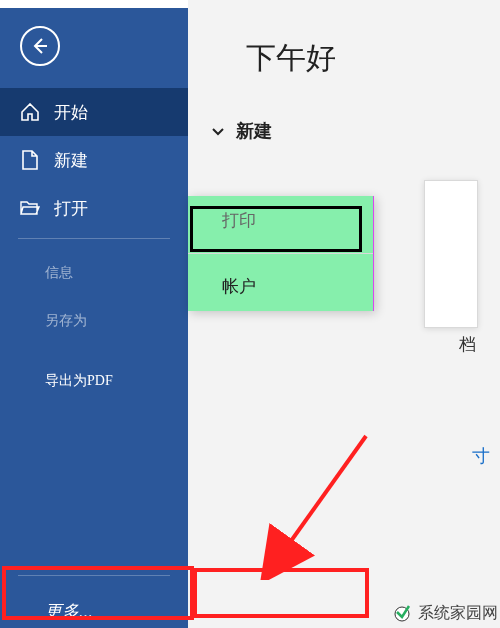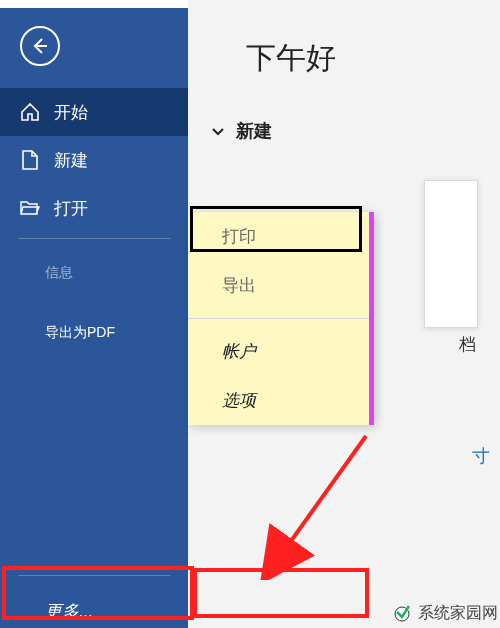--- a/index.html
+++ b/index.html
@@ -124,38 +124,37 @@
     .doc-caption {
       position: absolute;
       right: 24px;
       top: 333px;
       font-size: 17px;
       color: #333;
     }
     .more-panel {
       position: absolute;
       left: 188px;
-      top: 212px;
+      top: 196px;
       width: 186px;
-      background: #fef9c3;
-      border-right: 5px solid #d946ef;
+      background: #86efac;
+      border-right: 1px solid #d946ef;
       box-shadow: 2px 2px 10px rgba(0,0,0,0.2);
     }
     .panel-item {
       height: 49px;
       display: flex;
       align-items: center;
       padding-left: 34px;
       font-size: 17px;
       color: #666;
       cursor: pointer;
     }
     .panel-item.dark {
       color: #222;
-      font-style: italic;
     }
     .panel-divider {
       height: 1px;
       background: #d9d9d9;
       margin: 8px 0;
     }
     .hl-black {
       position: absolute;
       left: 190px;
       top: 206px;
@@ -233,21 +232,24 @@
       <svg width="20" height="16" viewBox="0 0 20 16">
           <path d="M1 2 L7 2 L9 4 L17 4 L17 14 L1 14 Z M3 7 L19 7 L16 14 L1 14 Z" fill="none" stroke="#fff" stroke-width="1.4"></path>
         </svg>
     </span>
     <span>打开</span>
   </div>
   <div class="side-divider"></div>
   <div class="side-item sub">
     <span>信息</span>
   </div>
-  <div class="side-item sub" style="color:#fff;margin-top:12px;">
+  <div class="side-item sub">
+    <span>另存为</span>
+  </div>
+  <div class="side-item sub" style="color:#fff;margin-top:12px;font-family:Liberation Serif, serif;">
     <span>导出为PDF</span>
   </div>
   <div class="side-bottom">
     <div class="side-divider"></div>
     <div class="more-item">
       <span>更多...</span>
     </div>
   </div>
 </div>
 
@@ -262,29 +264,23 @@
   </div>
   <div class="doc-preview"></div>
   <div class="doc-caption">档</div>
   <div class="cut-right">寸</div>
 </div>
 
 <div class="more-panel">
   <div class="panel-item">
       <span>打印</span>
     </div>
-  <div class="panel-item">
-      <span>导出</span>
-    </div>
   <div class="panel-divider"></div>
   <div class="panel-item dark">
       <span>帐户</span>
-    </div>
-  <div class="panel-item dark">
-      <span>选项</span>
     </div>
 </div>
 
 <div class="hl-black"></div>
 <div class="hl-red-more"></div>
 <div class="hl-red-opt"></div>
 <svg class="arrow" viewBox="0 0 120 148">
   <defs>
     <marker id="ah" markerWidth="14" markerHeight="14" refX="7" refY="7" orient="auto">
       <path d="M0 0 L14 7 L0 14 Z" fill="#ff2020"></path>

